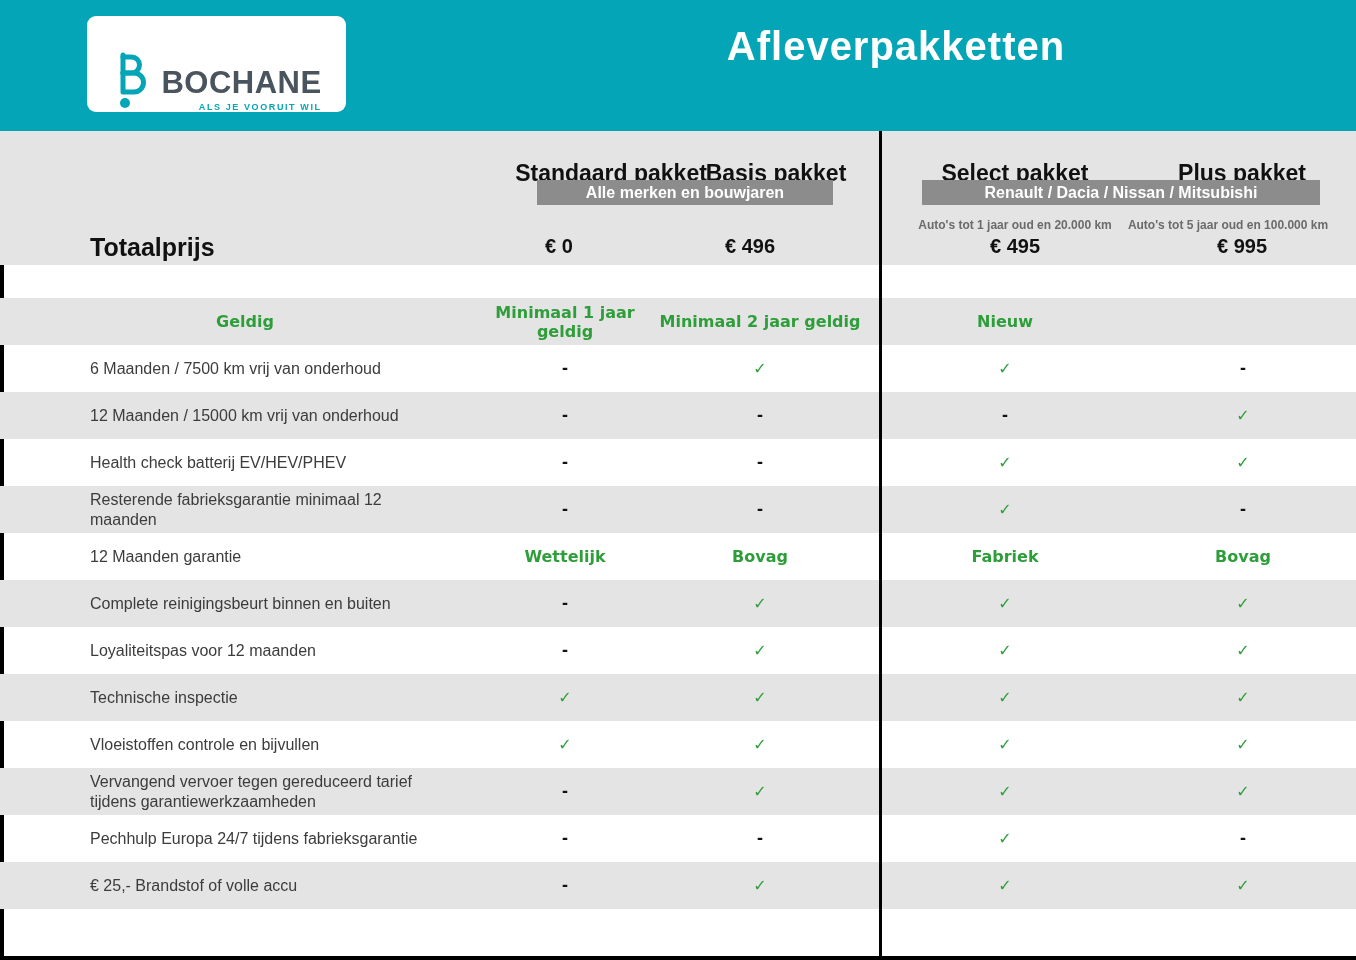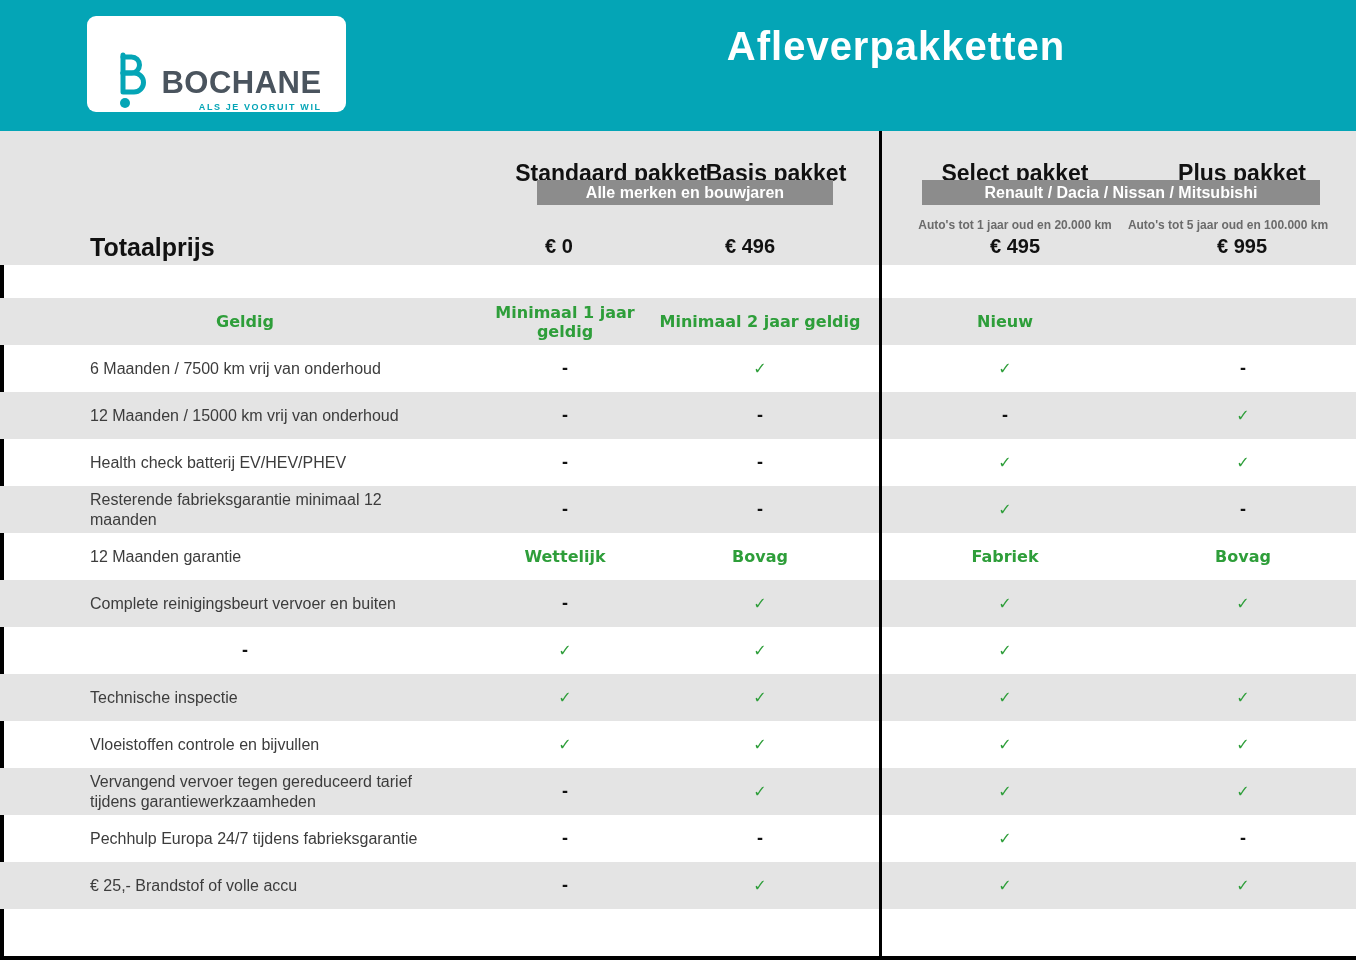--- a/index.html
+++ b/index.html
@@ -133,28 +133,29 @@
 
     <div class="row white">
       <div class="cell label">12 Maanden  garantie</div>
       <div class="cell val green">Wettelijk</div>
       <div class="cell val green">Bovag</div>
       <div class="cell val green">Fabriek</div>
       <div class="cell val green">Bovag</div>
     </div>
 
     <div class="row gray">
-      <div class="cell label">Complete reinigingsbeurt vervoer en buiten</div>
-      <div class="cell val dash">-</div>
-      <div class="cell val green">✓</div>
-      <div class="cell val green">✓</div>
-      <div class="cell val green">✓</div>
-    </div>
-
-    <div class="row white">
+      <div class="cell label">Complete reinigingsbeurt binnen en buiten</div>
+      <div class="cell val dash">-</div>
+      <div class="cell val green">✓</div>
+      <div class="cell val green">✓</div>
+      <div class="cell val green">✓</div>
+    </div>
+
+    <div class="row white">
+      <div class="cell label">Loyaliteitspas voor 12 maanden</div>
       <div class="cell val dash">-</div>
       <div class="cell val green">✓</div>
       <div class="cell val green">✓</div>
       <div class="cell val green">✓</div>
     </div>
 
     <div class="row gray">
       <div class="cell label">Technische inspectie</div>
       <div class="cell val green">✓</div>
       <div class="cell val green">✓</div>

